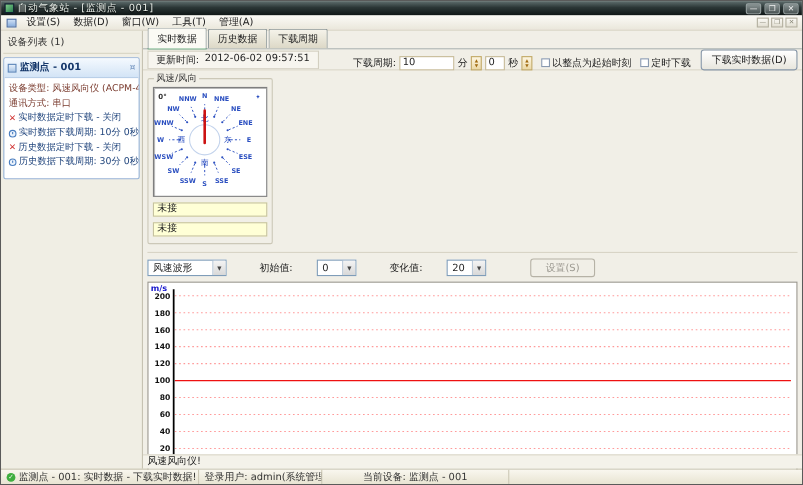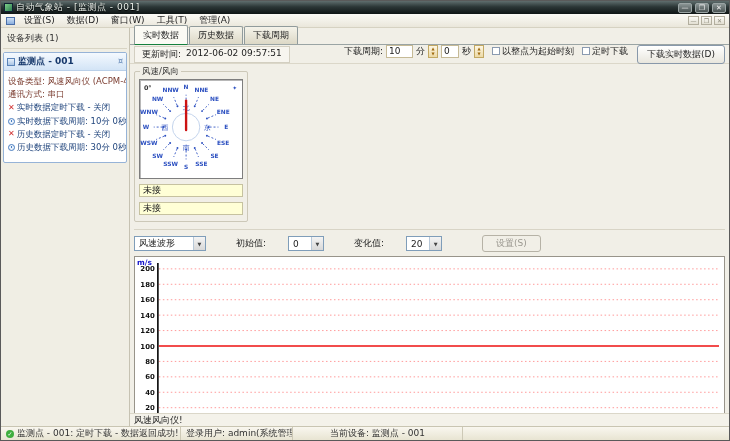--- a/index.html
+++ b/index.html
@@ -39,22 +39,22 @@
   .clock-icon:after { content:""; position:absolute; left:2px; top:1px; width:1px; height:2px; background:#4a7ec0; }
 
   
   .main { flex:1; display:flex; flex-direction:column; min-width:0; background:#f1efe7; }
   .tabbar { height:17px; flex:none; display:flex; align-items:flex-end; padding-left:4px; background:#ecead e0; border-bottom:1px solid #9aa4a4; }
   .tab { font-size:9px; padding:2px 8px 2px; margin-right:1px; border:1px solid #919b9c; border-bottom:none; border-radius:2px 2px 0 0; background:linear-gradient(#f5f3ea,#dcd8c6); white-space:nowrap; }
   .tab.active { background:#fbfaf4; padding-top:3px; position:relative; margin-bottom:-1px; border-bottom:1px solid #15803d; }
 
   .toolbar { height:19px; flex:none; background:#f1efe7; border-bottom:1px solid #dbd7c9; display:flex; align-items:center; padding:0 4px; gap:4px; }
   .update-box { border:1px solid #d3cfc1; background:#f7f5ef; padding:1px 7px; display:flex; gap:5px; white-space:nowrap; }
-  .tb-right { margin-left:auto; display:flex; align-items:flex-start; gap:3px; white-space:nowrap; }
-  .spin-input { width:27px; height:13px; border:1px solid #c6ba96; background:#fff; font-size:9px; padding:0 2px; line-height:11px; }
+  .tb-right { margin-left:auto; display:flex; align-items:flex-end; gap:3px; white-space:nowrap; }
+  .spin-input { width:50px; height:13px; border:1px solid #c6ba96; background:#fff; font-size:9px; padding:0 2px; line-height:11px; }
   .spin-input.sm { width:18px; }
   .spinner { width:10px; height:13px; display:flex; flex-direction:column; border:1px solid #c2a863; background:linear-gradient(#fdf6e2,#ecd9a6); }
   .spinner span { flex:1; font-size:4px; line-height:5px; text-align:center; color:#a06a10; }
   .checkbox { width:8px; height:8px; border:1px solid #8a9ab0; background:#fff; flex:none; margin-right:2px; }
   .chk-wrap { display:flex; align-items:center; margin-left:5px; }
   .dl-button { border:1px solid #8898aa; border-radius:3px; background:linear-gradient(#ffffff,#e8e6dd); padding:2px 9px; font-size:9px; margin-left:6px; white-space:nowrap; }
 
   .workspace { flex:1; padding:5px 4px 0 4px; min-height:0; display:flex; flex-direction:column; }
   .compass-group { width:114px; flex:none; border:1px solid #ccc8b8; border-radius:2px; position:relative; padding:7px 4px 6px; margin-top:2px; }
   .group-label { position:absolute; top:-6px; left:5px; background:#f1efe7; padding:0 2px; font-size:8.5px; color:#333; }
@@ -383,21 +383,21 @@
         </div>
       </div>
 
       <div class="dl-status">风速风向仪!</div>
     </div>
   </div>
 
   <div class="statusbar">
     <div class="sb-sec sb-1">
       <span class="ok-icon">✓</span>
-      <span>监测点 - 001: 定时下载 - 数据返回成功!</span>
+      <span>监测点 - 001: 实时数据 - 下载实时数据!</span>
     </div>
     <div class="sb-sec sb-2">
         <span>登录用户: admin(系统管理员)</span>
       </div>
     <div class="sb-sec sb-3">
         <span>当前设备: 监测点 - 001</span>
       </div>
     <div class="sb-sec sb-fill"></div>
   </div>
 </div>

